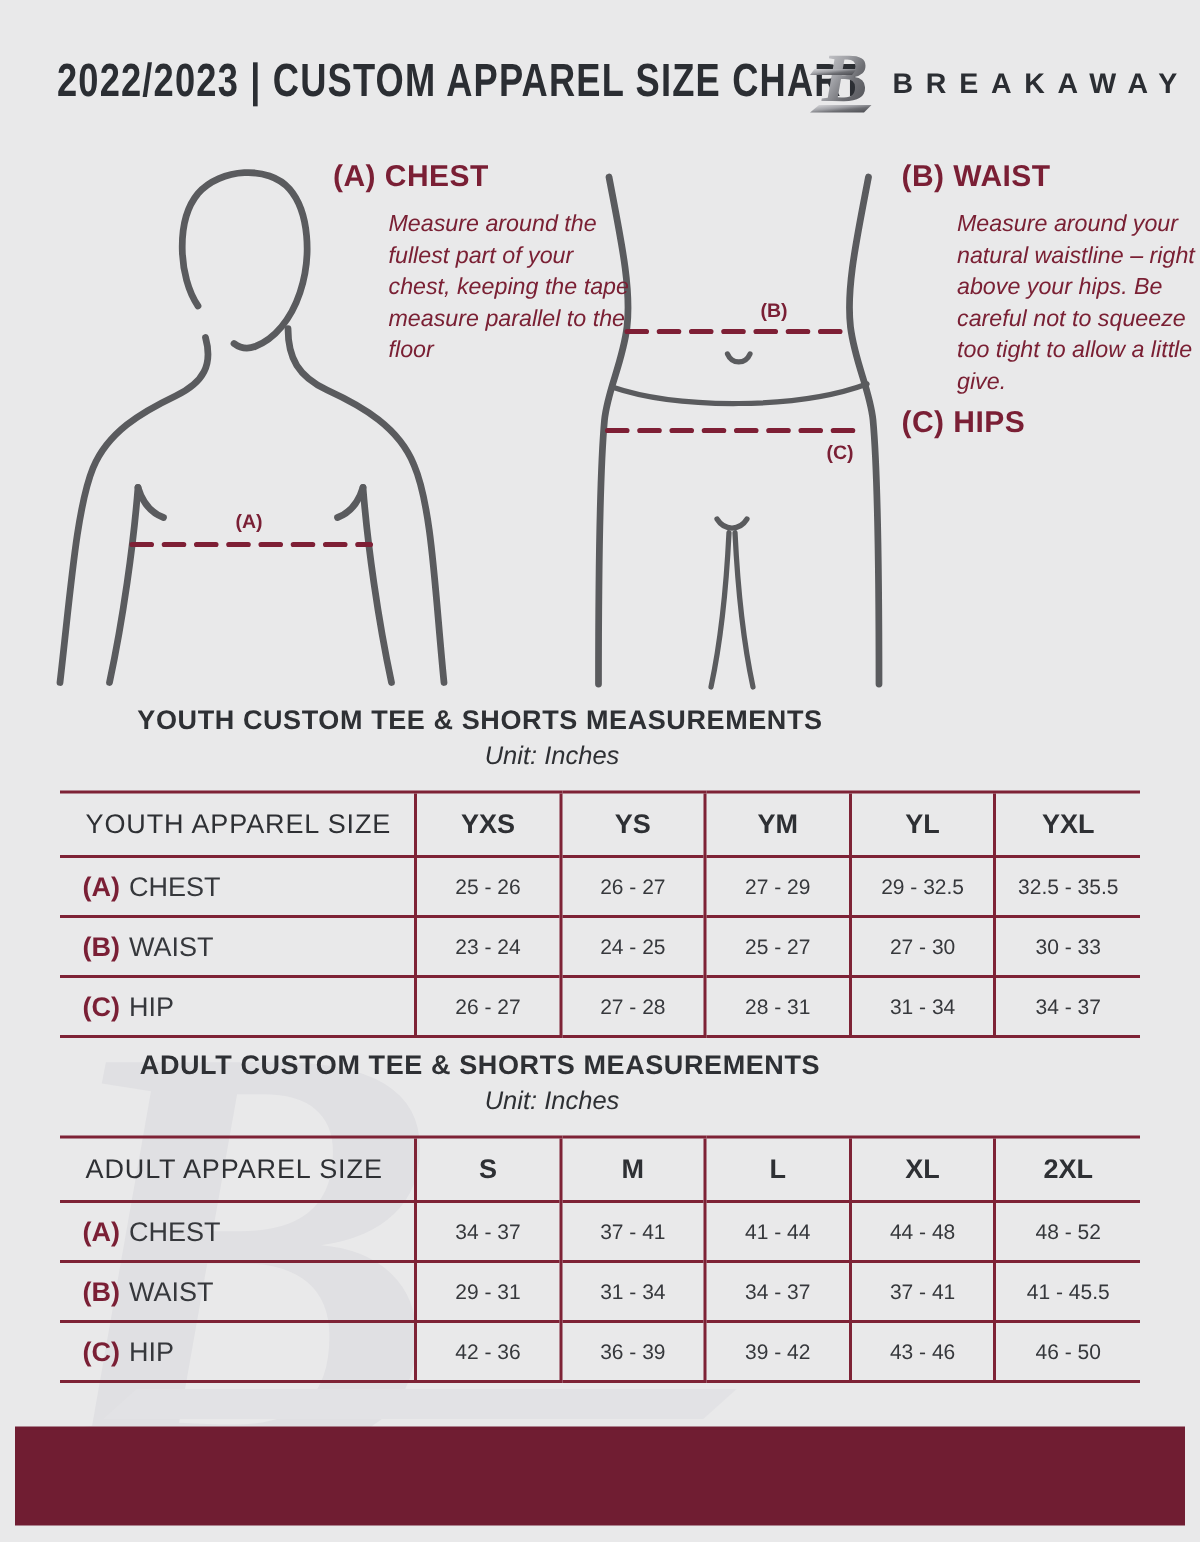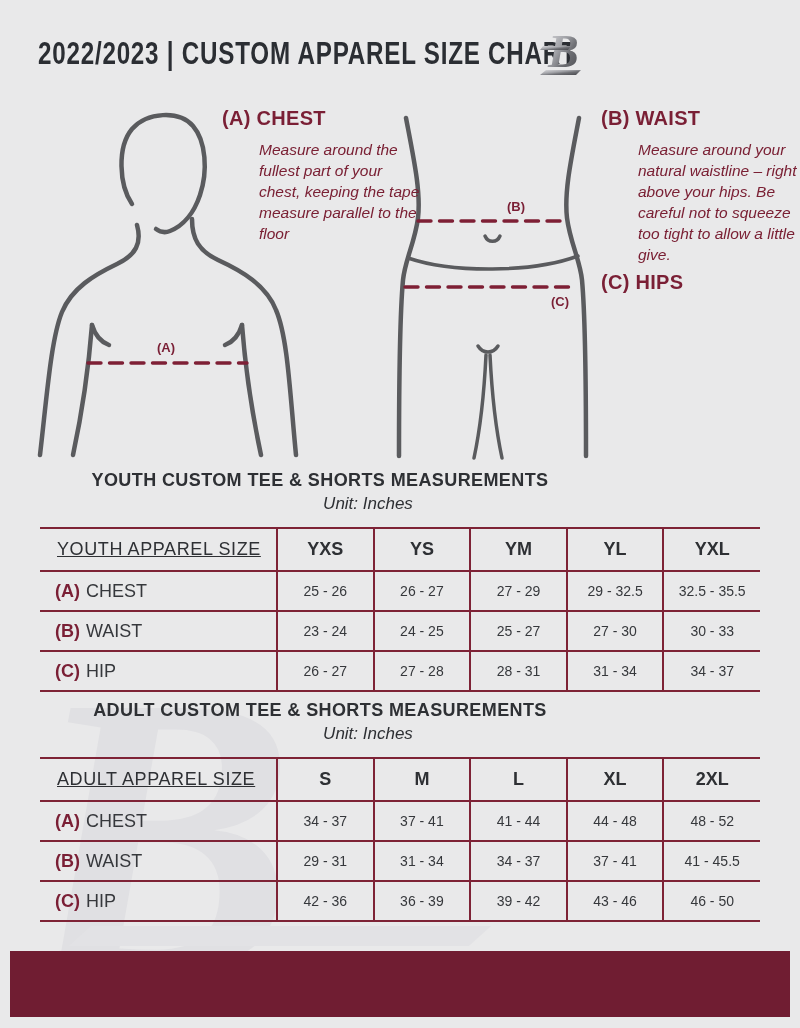--- a/index.html
+++ b/index.html
@@ -57,21 +57,21 @@
   }
   .size-table th,.size-table td{
     border-top:2px solid #7e2336;padding:0;background:transparent;
   }
   .size-table tr:last-child td{border-bottom:2px solid #7e2336;}
   .size-table th:not(:first-child),.size-table td:not(:first-child){
     border-left:2px solid #7e2336;
   }
   .size-table th{height:41px;font-size:18px;font-weight:700;color:#2e3034;text-align:center;}
   .size-table th:first-child{
-    text-align:left;padding-left:17px;font-weight:400;letter-spacing:.6px;font-size:18px;text-decoration:underline;
+    text-align:left;padding-left:17px;font-weight:400;letter-spacing:.6px;font-size:18px;
   }
   .size-table td{height:38px;font-size:14px;color:#36383c;text-align:center;}
   .size-table td:first-child{text-align:left;padding-left:15px;font-size:18px;}
   .row-prefix{color:#7a1f35;font-weight:700;margin-right:6px;}
   
   .footer-bar{
     position:absolute;left:10px;top:951px;width:780px;height:66px;
     background:#701d32;z-index:1;
   }
   svg{display:block;}
@@ -95,20 +95,21 @@
             <stop offset="0" stop-color="#dddde0"></stop>
             <stop offset="0.4" stop-color="#a2a3a8"></stop>
             <stop offset="0.62" stop-color="#6e6f74"></stop>
             <stop offset="1" stop-color="#47484d"></stop>
           </linearGradient>
         </defs>
         <text x="10" y="41" font-family="Liberation Serif, serif" font-size="46" font-style="italic" font-weight="700" fill="url(#mg)">B</text>
         <path d="M2 24 L30 24 L33 20 L5 20 Z" fill="url(#mg)"></path>
         <path d="M2 49 L38 49 L43 44 L8 44 Z" fill="url(#mg)"></path>
       </svg>
+      <div class="logo-word">BREAKAWAY</div>
     </div>
 
     <svg style="position:absolute;left:20px;top:105px" width="295" height="355" viewBox="0 0 295 355" fill="none" stroke="#5a5b5e" stroke-width="4.5" stroke-linecap="round">
       <path d="M112 99 C99 80, 97 42, 112 24 C127 7, 159 5, 173 21 C186 36, 188 66, 180 90 C174 108, 163 121, 150 126 C145 128, 140 127, 136 124"></path>
       <path d="M117 120 C122 138, 116 150, 97 159 C74 170, 52 183, 42 207 C31 234, 27 290, 20 350"></path>
       <path d="M172 114 C172 134, 179 146, 198 155 C222 166, 246 180, 256 205 C268 233, 270 290, 276 350"></path>
       <path d="M72 220 C69 258, 62 308, 53 350"></path>
       <path d="M72 220 C75 230, 81 237, 89 240"></path>
       <path d="M222 220 C225 258, 232 308, 241 350"></path>
       <path d="M222 220 C219 230, 213 237, 205 240"></path>

